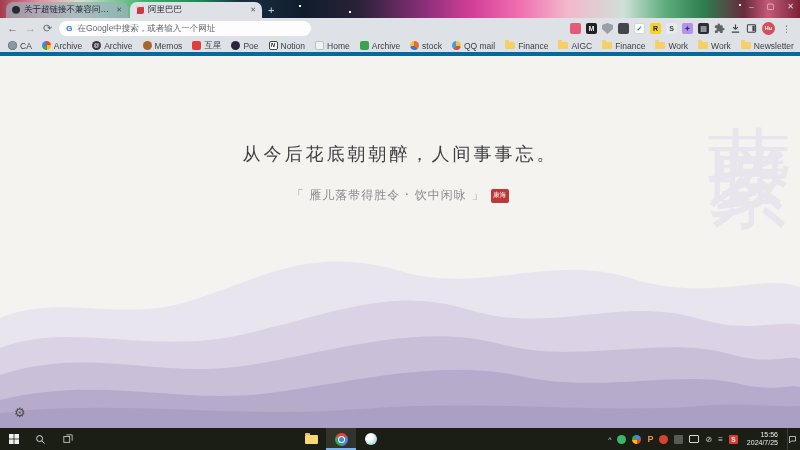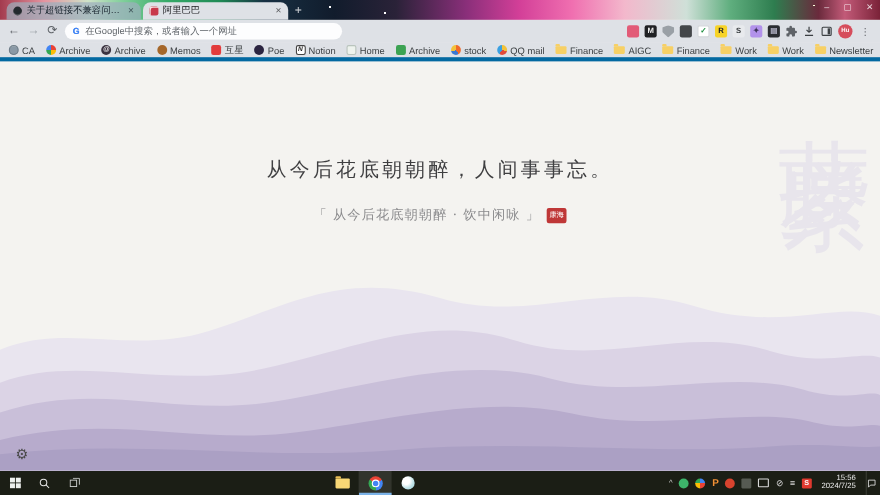--- a/index.html
+++ b/index.html
@@ -237,21 +237,21 @@
         <i class="bi folder"></i>
         <span>Newsletter</span>
       </span>
 
   </div>
 
   <div class="content">
     <div class="color-name">藤萝紫</div>
     <div class="poem">从今后花底朝朝醉，人间事事忘。</div>
     <div class="source-row">
-      <span class="source">「 从今后花底朝朝醉 · 饮中闲咏 」</span>
+      <span class="source">「 雁儿落带得胜令 · 饮中闲咏 」</span>
       <span class="seal">康海</span>
     </div>
     <svg class="mountains" viewBox="0 0 800 205" preserveAspectRatio="none">
       <path fill="#e9e5ef" d="M0,95 C60,70 120,100 190,78 C260,56 310,22 400,48 C480,72 550,30 630,55 C710,80 760,50 800,64 L800,205 L0,205 Z"></path>
       <path fill="#dbd3e5" d="M0,125 C70,98 150,132 240,112 C330,92 390,62 470,87 C550,112 620,72 700,96 C750,111 780,96 800,102 L800,205 L0,205 Z"></path>
       <path fill="#c9bfd9" d="M0,152 C90,122 160,157 250,142 C340,127 420,100 500,121 C580,142 660,112 730,131 C770,143 790,131 800,136 L800,205 L0,205 Z"></path>
       <path fill="#b7abcc" d="M0,177 C100,152 180,182 270,170 C360,158 440,136 520,153 C600,171 680,146 740,161 C775,169 790,161 800,164 L800,205 L0,205 Z"></path>
       <path fill="#aba0c4" d="M0,205 L0,190 C120,176 240,196 360,186 C480,176 600,191 700,183 C750,179 780,185 800,183 L800,205 Z"></path>
     </svg>
     <span class="gear">⚙</span>

